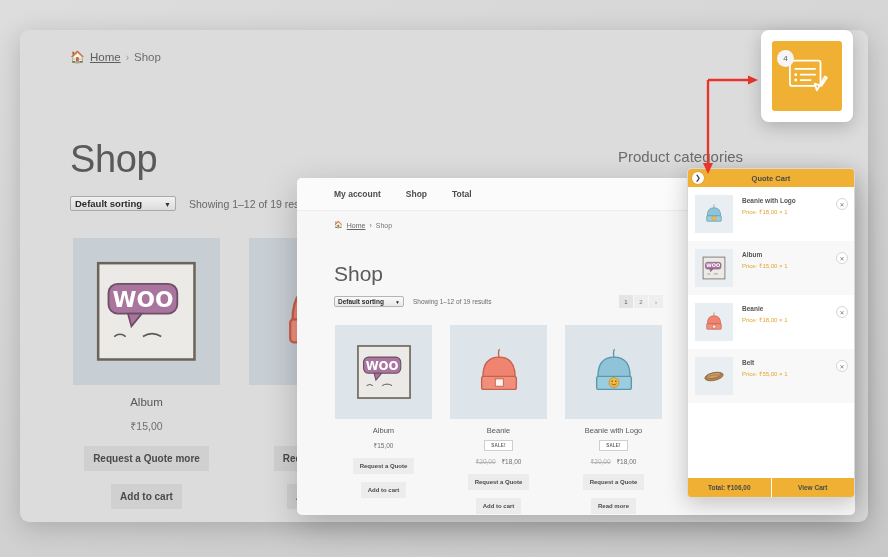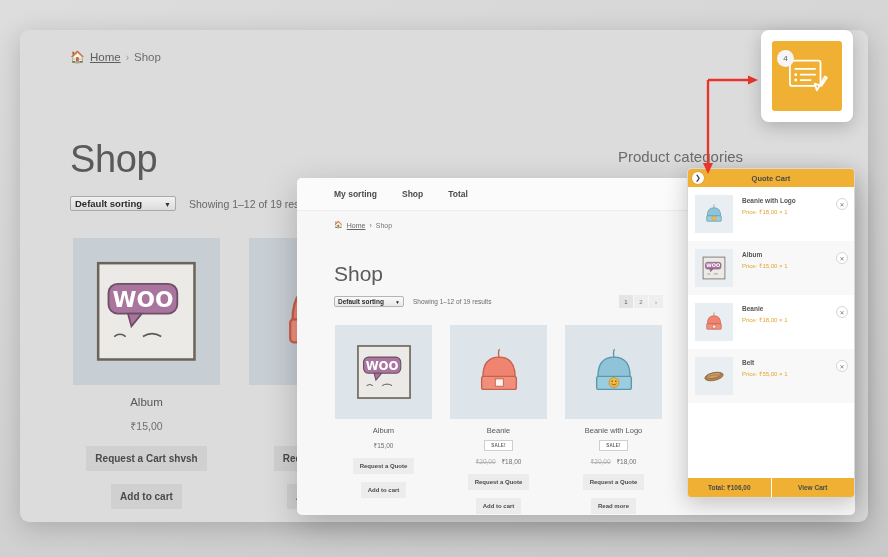--- a/index.html
+++ b/index.html
@@ -383,21 +383,21 @@
             <rect x="8" y="8" width="84" height="84" fill="#eceae6" stroke="#6d6459" stroke-width="2.2"></rect>
             <rect x="17" y="26" width="60" height="26" rx="8" fill="#a9759e" stroke="#6d4f68" stroke-width="1.6"></rect>
             <path d="M34 52 L37 63 L46 52 Z" fill="#a9759e" stroke="#6d4f68" stroke-width="1.6"></path>
             <text x="47" y="46" font-size="19" font-family="DejaVu Sans, sans-serif" font-weight="bold" fill="#ffffff" text-anchor="middle">WOO</text>
             <path d="M22 72 q5 -4 10 0" stroke="#5a5a5a" stroke-width="1.4" fill="none"></path>
             <path d="M47 72 q8 -5 16 0" stroke="#5a5a5a" stroke-width="1.4" fill="none"></path>
           </svg>
         </div>
         <div class="pname">Album</div>
         <div class="pprice">₹15,00</div>
-        <div class="btn">Request a Cart shvsh</div>
+        <div class="btn">Request a Quote more</div>
         <div class="btn">Add to cart</div>
       </div>
 
       <div class="bg-prod" style="left:229px; top:208px;">
         <div class="thumb">
           <svg class="woo-art" viewBox="0 0 100 100">
             <path d="M24 58 q0 -32 26 -32 q26 0 26 32 Z" fill="#ef8470" stroke="#c8604c" stroke-width="2"></path>
             <path d="M50 26 q-2 -8 1 -12" stroke="#c8604c" stroke-width="2" fill="none"></path>
             <rect x="22" y="57" width="56" height="20" rx="3" fill="#f0907c" stroke="#c8604c" stroke-width="2"></rect>
             <rect x="44" y="61" width="13" height="11" fill="#fdf3f0" stroke="#c8604c" stroke-width="1.4"></rect>
@@ -414,21 +414,21 @@
       <div class="bg-cat">
         <span class="folder"></span>
         <a>Accessories</a>
       </div>
 
     </div>
   </div>
 
   <div class="fg-window">
     <div class="fg-nav">
-      <span class="nav-item">My sorting</span>
+      <span class="nav-item">My account</span>
       <span class="nav-item">Shop</span>
       <span class="nav-item">Total</span>
       <span class="nav-right">₹0</span>
     </div>
     <div class="fg-sidebar-ghost">
       <div>Product categories</div>
       <div class="ghost-line" style="width:38px"></div>
       <div class="ghost-line" style="width:44px"></div>
       <div style="height:26px"></div>
       <div class="ghost-line" style="width:34px"></div>

